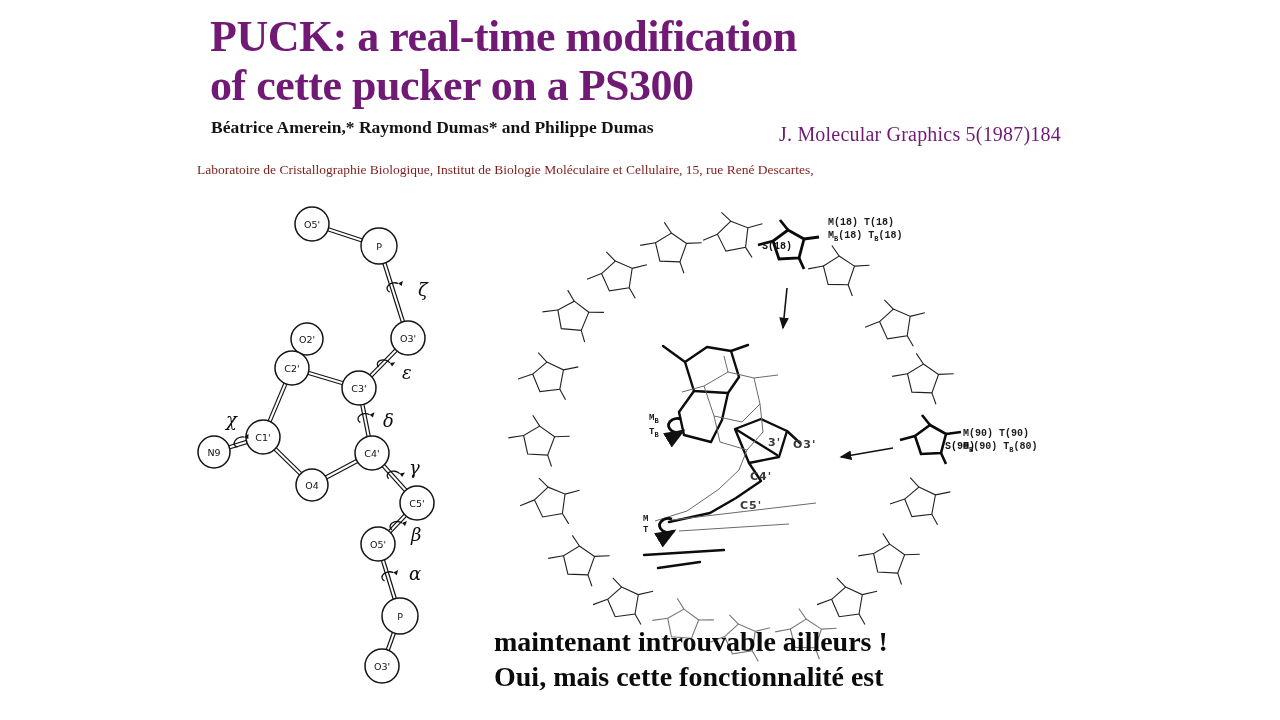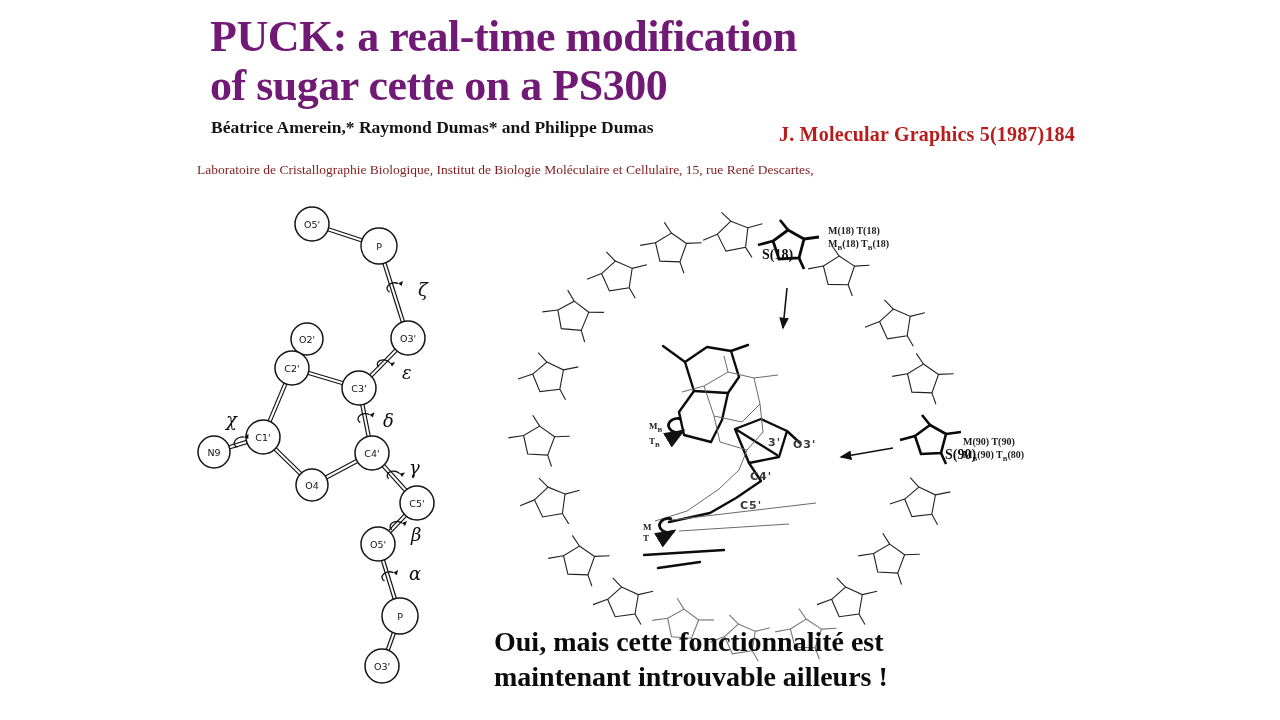--- a/index.html
+++ b/index.html
@@ -11,38 +11,38 @@
   
   .title{
     left:210px;top:12px;width:700px;
     font-size:44px;line-height:49px;font-weight:bold;letter-spacing:-0.5px;
     color:#701a75;
   }
   .authors{
     left:211px;top:117px;font-size:17.5px;font-weight:bold;color:#141414;
   }
   .journal{
-    left:779px;top:123px;font-size:20px;font-weight:bold;color:#b91c1c;
+    left:779px;top:123px;font-size:20px;font-weight:normal;color:#701a75;
     letter-spacing:0.2px;
   }
   .affil{
     left:197px;top:161px;width:730px;font-size:13.5px;line-height:17px;color:#7f1d1d;
   }
   
   .comment{
     left:494px;top:624px;width:480px;
     font-size:28px;line-height:35px;font-weight:bold;color:#0b0b0b;
   }
   
   .figlab{
-    font-family:Liberation Serif, serif;font-weight:bold;color:#1c1c1c;
-    font-size:10px;line-height:13px;white-space:nowrap;margin-top:8px;
+    font-family:Liberation Mono, monospace;font-weight:bold;color:#1c1c1c;
+    font-size:10px;line-height:13px;white-space:nowrap;
   }
   .figlab sub{font-size:7px;}
-  .s-lab{font-size:14px;color:#101010;text-align:center;}
+  .s-lab{font-size:10px;color:#101010;text-align:center;}
   .ctrlab{
     font-family:"DejaVu Sans", sans-serif;font-size:11px;color:#3a3a3a;
     white-space:nowrap;font-weight:bold;letter-spacing:1px;
   }
   svg text{font-family:"DejaVu Sans", sans-serif;}
   .atom-t{font-size:9.5px;fill:#111;}
   .greek{font-family:"DejaVu Serif", serif;font-style:italic;font-size:18px;fill:#0d0d0d;}
 </style>
 </head>
 <body>
@@ -229,21 +229,21 @@
 
     <g stroke="#0a0a0a" stroke-width="2.8" fill="none">
       <path d="M681,419 a9,7 0 1 0 2,12" marker-end="url(#ah)"></path>
       <path d="M672,519 a9,7 0 1 0 2,12" marker-end="url(#ah)"></path>
     </g>
   </g>
 </svg>
 
 <div class="abs title">
   <div>PUCK: a real-time modification</div>
-  <div>of sugar cette on a PS300</div>
+  <div>of cette pucker on a PS300</div>
 </div>
 
 <div class="abs authors">Béatrice Amerein,* Raymond Dumas* and Philippe Dumas</div>
 
 <div class="abs journal">J. Molecular Graphics 5(1987)184</div>
 
 <div class="abs affil">
   <div>Laboratoire de Cristallographie Biologique, Institut de Biologie Moléculaire et Cellulaire, 15, rue René Descartes,</div>
 </div>
 
@@ -270,15 +270,15 @@
   <div>M</div>
   <div>T</div>
 </div>
 
 <div class="abs ctrlab" style="left:768px;top:436px">3'</div>
 <div class="abs ctrlab" style="left:793px;top:438px">O3'</div>
 <div class="abs ctrlab" style="left:750px;top:470px">C4'</div>
 <div class="abs ctrlab" style="left:740px;top:499px">C5'</div>
 
 <div class="abs comment">
+  <div>maintenant introuvable ailleurs !</div>
   <div>Oui, mais cette fonctionnalité est</div>
-  <div>maintenant introuvable ailleurs !</div>
 </div>
 
 </body></html>

